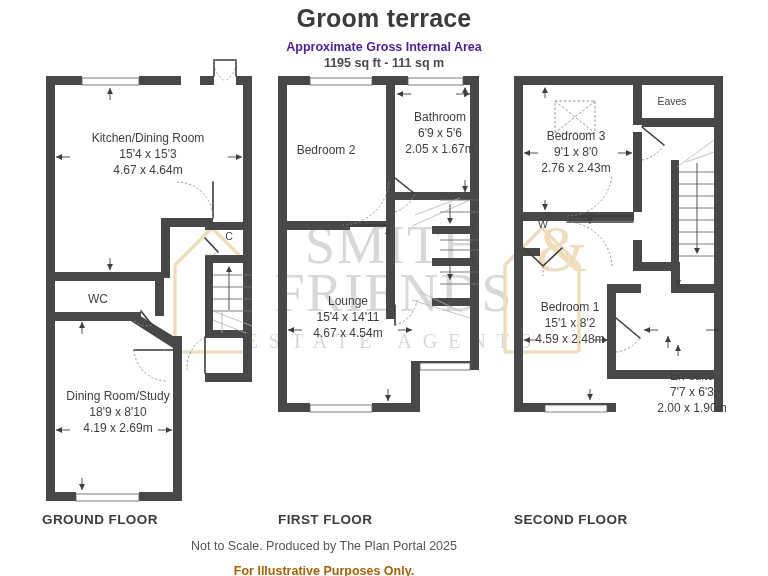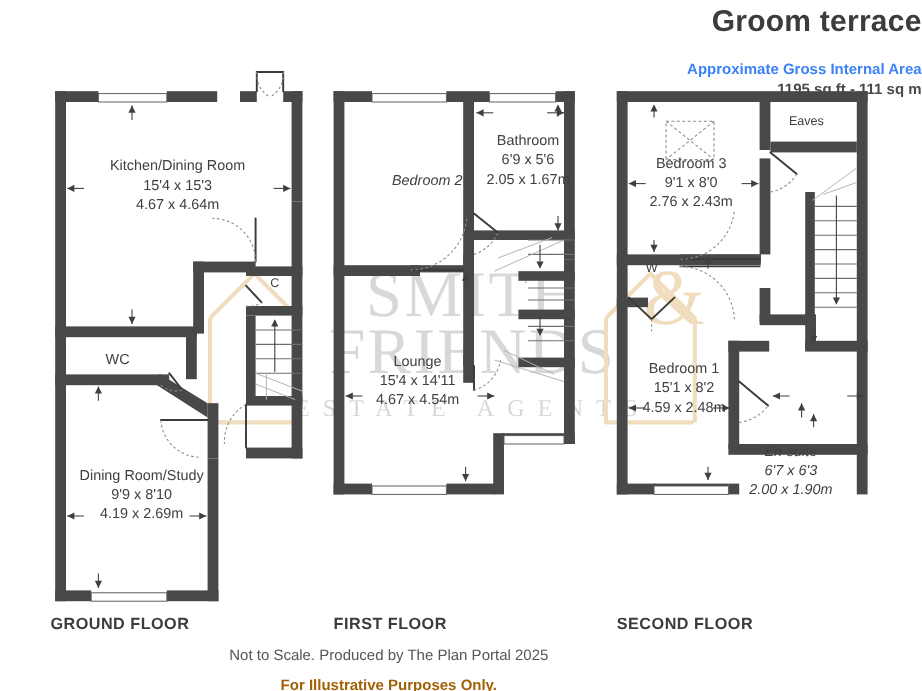--- a/index.html
+++ b/index.html
@@ -5,23 +5,23 @@
   html,body{margin:0;padding:0;background:#ffffff;}
   body{
     width:768px;height:576px;position:relative;overflow:hidden;
     font-family:"Liberation Sans", sans-serif;
     color:#3a3a3a;
     -webkit-font-smoothing:antialiased;
   }
   .plan-root{position:absolute;inset:0;}
 
   
-  .header{position:absolute;left:0;top:0;width:768px;text-align:right;}
+  .header{position:absolute;left:0;top:0;width:768px;text-align:center;}
   .title{font-size:25px;font-weight:bold;color:#3c3c3c;letter-spacing:.2px;margin-top:4px;}
-  .subtitle{font-size:12.5px;font-weight:bold;color:#3b82f6;margin-top:18px;line-height:1.25;}
+  .subtitle{font-size:12.5px;font-weight:bold;color:#4c1d95;margin-top:7px;line-height:1.25;}
   .subtitle2{font-size:12.5px;font-weight:bold;color:#4a4a4a;line-height:1.25;}
 
   
   .floor-label{position:absolute;font-size:13.5px;font-weight:bold;color:#3c3c3c;letter-spacing:.4px;}
   .foot{position:absolute;width:648px;text-align:center;}
   .foot1{top:539px;font-size:12.5px;color:#555;}
   .foot2{top:564px;font-size:12.5px;font-weight:bold;color:#a16207;}
 
   
   svg.canvas{position:absolute;left:0;top:0;width:768px;height:576px;}
@@ -346,26 +346,26 @@
   <div class="rm" style="left:38px;top:131px;width:220px;">
     <span class="nm">Kitchen/Dining Room</span>
     <span class="d1">15'4 x 15'3</span>
     <span class="d2">4.67 x 4.64m</span>
   </div>
   <div class="rm" style="left:38px;top:292px;width:120px;">
     <span class="nm">WC</span>
   </div>
   <div class="rm" style="left:28px;top:389px;width:180px;">
     <span class="nm">Dining Room/Study</span>
-    <span class="d1">9'9 x 8'10</span>
+    <span class="d1">18'9 x 8'10</span>
     <span class="d2">4.19 x 2.69m</span>
   </div>
   <div class="tag" style="left:212px;top:230px;width:34px;">C</div>
 
-  <div class="rm" style="left:306px;top:143px;width:100px;font-style:italic;">
+  <div class="rm" style="left:276px;top:143px;width:100px;">
     <span class="nm">Bedroom 2</span>
   </div>
   <div class="rm" style="left:395px;top:110px;width:90px;">
     <span class="nm">Bathroom</span>
     <span class="d1">6'9 x 5'6</span>
     <span class="d2">2.05 x 1.67m</span>
   </div>
   <div class="rm" style="left:288px;top:294px;width:120px;">
     <span class="nm">Lounge</span>
     <span class="d1">15'4 x 14'11</span>
@@ -375,23 +375,23 @@
   <div class="rm" style="left:518px;top:129px;width:116px;">
     <span class="nm">Bedroom 3</span>
     <span class="d1">9'1 x 8'0</span>
     <span class="d2">2.76 x 2.43m</span>
   </div>
   <div class="rm" style="left:512px;top:300px;width:116px;">
     <span class="nm">Bedroom 1</span>
     <span class="d1">15'1 x 8'2</span>
     <span class="d2">4.59 x 2.48m</span>
   </div>
-  <div class="rm" style="left:604px;top:369px;width:110px;font-style:italic;">
+  <div class="rm" style="left:637px;top:369px;width:110px;">
     <span class="nm">En-suite</span>
-    <span class="d1">6'7 x 6'3</span>
+    <span class="d1">7'7 x 6'3</span>
     <span class="d2">2.00 x 1.90m</span>
   </div>
   <div class="tag" style="left:640px;top:95px;width:64px;">Eaves</div>
   <div class="tag" style="left:528px;top:218px;width:30px;">W</div>
 
   <div class="floor-label" style="left:42px;top:512px;text-align:center;">GROUND FLOOR</div>
   <div class="floor-label" style="left:278px;top:512px;">FIRST FLOOR</div>
   <div class="floor-label" style="left:514px;top:512px;">SECOND FLOOR</div>
 
   <div class="foot foot1">Not to Scale. Produced by The Plan Portal 2025</div>

